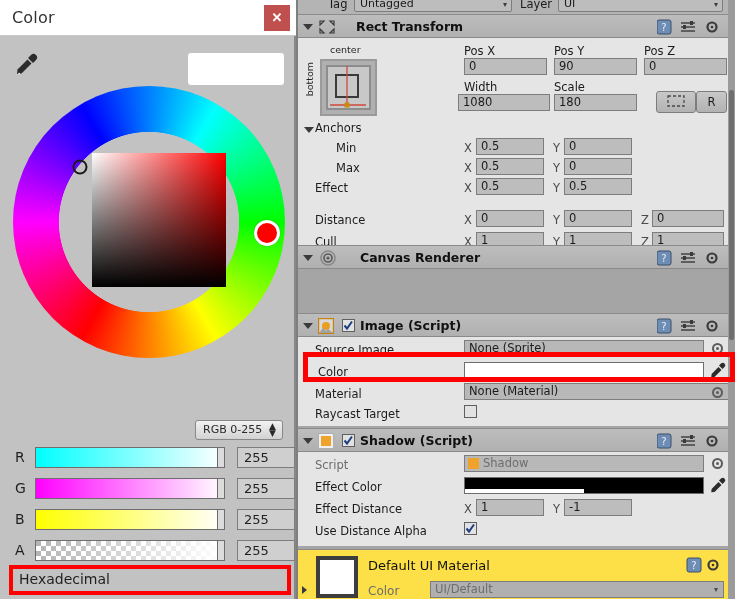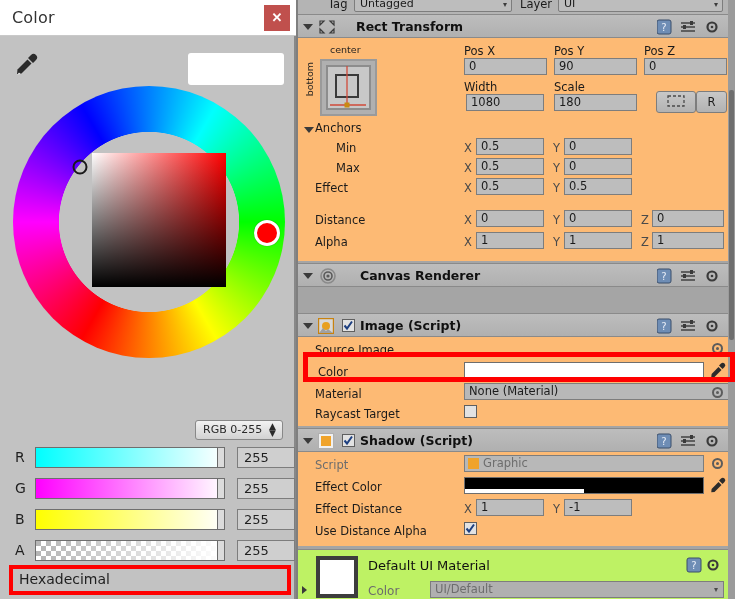--- a/index.html
+++ b/index.html
@@ -183,21 +183,21 @@
     position: absolute; left: 62px; top: 4px;
     font-size: 12.5px; font-weight: bold; color: #101010;
   }
   .comp-icon { position: absolute; left: 22px; top: 4px; width: 16px; height: 16px; }
   .comp-enable {
     position: absolute; left: 44px; top: 5px; width: 13px; height: 13px;
     background: #e2e2e2; border: 1px solid #5f5f5f; cursor: pointer;
   }
   .hdr-icons { position: absolute; right: 5px; top: 4px; width: 66px; height: 16px; }
 
-  .comp-body { background: #fdba74; position: relative; }
+  .comp-body { background: #e5e5e5; position: relative; }
 
   .prop-label { position: absolute; font-size: 11.5px; color: #1b1b1b; }
   .prop-label.dim { color: #6d6d6d; }
   .field {
     position: absolute; height: 17px;
     background: #bdbdbd; border: 1px solid #7d7d7d;
     font-size: 11.5px; color: #1b1b1b; line-height: 15px; padding-left: 4px;
     cursor: text;
   }
   .field.obj { background: #b8b8b8; }
@@ -379,21 +379,21 @@
 
         <div class="prop-label" style="left:166px; top:6px">Pos X</div>
         <div class="prop-label" style="left:256px; top:6px">Pos Y</div>
         <div class="prop-label" style="left:346px; top:6px">Pos Z</div>
         <div class="field" style="left:166px; top:20px; width:83px">0</div>
         <div class="field" style="left:256px; top:20px; width:83px">90</div>
         <div class="field" style="left:346px; top:20px; width:83px">0</div>
 
         <div class="prop-label" style="left:166px; top:42px">Width</div>
         <div class="prop-label" style="left:256px; top:42px">Scale</div>
-        <div class="field" style="left:168px; top:56px; width:78px">1080</div>
+        <div class="field" style="left:160px; top:56px; width:92px">1080</div>
         <div class="field" style="left:256px; top:56px; width:83px">180</div>
         <div class="btn-sq" style="left:358px; top:53px; width:40px">
           <svg width="20" height="14" viewBox="0 0 20 14" style="vertical-align:-2px">
             <rect x="2" y="2" width="16" height="10" fill="none" stroke="#4a4a4a" stroke-width="1.3" stroke-dasharray="3 2"></rect>
           </svg>
         </div>
         <div class="btn-sq" style="left:398px; top:53px; width:31px">R</div>
 
         <div class="foldout open" style="left:6px; top:89px"></div>
         <div class="prop-label" style="left:17px; top:83px">Anchors</div>
@@ -417,31 +417,31 @@
         <div class="field" style="left:266px; top:140px; width:68px">0.5</div>
 
         <div class="prop-label" style="left:17px; top:175px">Distance</div>
         <div class="axis" style="left:166px; top:175px">X</div>
         <div class="field" style="left:178px; top:172px; width:68px">0</div>
         <div class="axis" style="left:255px; top:175px">Y</div>
         <div class="field" style="left:266px; top:172px; width:68px">0</div>
         <div class="axis" style="left:343px; top:175px">Z</div>
         <div class="field" style="left:354px; top:172px; width:72px">0</div>
 
-        <div class="prop-label" style="left:17px; top:197px">Alpha</div>
+        <div class="prop-label" style="left:17px; top:197px">Cull</div>
         <div class="axis" style="left:166px; top:197px">X</div>
         <div class="field" style="left:178px; top:194px; width:68px">1</div>
         <div class="axis" style="left:255px; top:197px">Y</div>
         <div class="field" style="left:266px; top:194px; width:68px">1</div>
         <div class="axis" style="left:343px; top:197px">Z</div>
         <div class="field" style="left:354px; top:194px; width:72px">1</div>
       </div>
     </div>
 
-    <div class="insp-area" style="top:263px; height:64px">
+    <div class="insp-area" style="top:245px; height:64px">
       <div class="comp-header">
         <div class="foldout open"></div>
         <div class="comp-icon">
           <svg width="16" height="16" viewBox="0 0 16 16">
             <circle cx="8" cy="8" r="7" fill="none" stroke="#8a8a8a" stroke-width="1.6"></circle>
             <circle cx="8" cy="8" r="4" fill="none" stroke="#5a5a5a" stroke-width="1.6"></circle>
             <circle cx="8" cy="8" r="1.6" fill="#5a5a5a"></circle>
           </svg>
         </div>
         <div class="comp-title">Canvas Renderer</div>
@@ -490,20 +490,21 @@
             </g>
             <rect x="33" y="2" width="3" height="4" fill="#3a3a3a"></rect>
             <rect x="26" y="6" width="3" height="4" fill="#3a3a3a"></rect>
             <circle cx="55" cy="8" r="4.5" fill="none" stroke="#3a3a3a" stroke-width="2.2"></circle>
             <circle cx="55" cy="8" r="1.3" fill="#3a3a3a"></circle>
           </svg>
         </div>
       </div>
       <div class="comp-body" style="height:89px">
         <div class="prop-label" style="left:17px; top:6px">Source Image</div>
+        <div class="field obj" style="left:166px; top:3px; width:240px">None (Sprite)</div>
         <div class="obj-dot" style="left:414px; top:6px"></div>
 
         <div class="prop-label" style="left:20px; top:28px">Color</div>
         <div class="colorbar" style="left:166px; top:25px; width:240px; background:#ffffff"></div>
         <div style="position:absolute; left:410px; top:24px; width:20px; height:20px">
           <svg width="20" height="20" viewBox="0 0 20 20">
             <path d="M13 2.5 a2.4 2.4 0 0 1 3.5 3.5 l-2 2 -3.5 -3.5 z" fill="#2b2b2b"></path>
             <path d="M10.5 6 l3 3 -7 7 -3.2 .3 .3 -3.3 z" fill="#2b2b2b"></path>
           </svg>
         </div>
@@ -545,21 +546,21 @@
             </g>
             <rect x="33" y="2" width="3" height="4" fill="#3a3a3a"></rect>
             <rect x="26" y="6" width="3" height="4" fill="#3a3a3a"></rect>
             <circle cx="55" cy="8" r="4.5" fill="none" stroke="#3a3a3a" stroke-width="2.2"></circle>
             <circle cx="55" cy="8" r="1.3" fill="#3a3a3a"></circle>
           </svg>
         </div>
       </div>
       <div class="comp-body" style="height:94px">
         <div class="prop-label dim" style="left:17px; top:6px">Script</div>
-        <div class="field obj dim" style="left:166px; top:3px; width:240px; padding-left:18px">Graphic</div>
+        <div class="field obj dim" style="left:166px; top:3px; width:240px; padding-left:18px">Shadow</div>
         <div style="position:absolute; left:170px; top:6px; width:11px; height:11px; background:#f0a32a"></div>
         <div class="obj-dot" style="left:414px; top:6px"></div>
 
         <div class="prop-label" style="left:17px; top:28px">Effect Color</div>
         <div class="colorbar" style="left:166px; top:25px; width:240px; background:#000000">
           <div style="position:absolute; left:0; bottom:0; width:50%; height:4px; background:#ffffff"></div>
         </div>
         <div style="position:absolute; left:410px; top:24px; width:20px; height:20px">
           <svg width="20" height="20" viewBox="0 0 20 20">
             <path d="M13 2.5 a2.4 2.4 0 0 1 3.5 3.5 l-2 2 -3.5 -3.5 z" fill="#2b2b2b"></path>
@@ -575,21 +576,21 @@
 
         <div class="prop-label" style="left:17px; top:72px">Use Distance Alpha</div>
         <div class="chk" style="left:166px; top:70px">
           <svg width="11" height="11" viewBox="0 0 11 11">
               <path d="M1.5 5.5 l2.5 3 5 -7" stroke="#1d3f80" stroke-width="2" fill="none"></path>
             </svg>
         </div>
       </div>
     </div>
 
-    <div class="insp-area" style="top:549px; height:50px; background:#bef264; border-top:1px solid #8a8a8a">
+    <div class="insp-area" style="top:549px; height:50px; background:#fde047; border-top:1px solid #8a8a8a">
       <div class="mat-swatch"></div>
       <div class="comp-title" style="left:70px; top:8px; font-weight:normal; font-size:13px">Default UI Material</div>
       <div class="prop-label dim" style="left:70px; top:34px; font-size:12px">Color</div>
       <div class="field dim" style="left:132px; top:31px; width:294px; background:#b0b0b0">
         <span>UI/Default</span>
         <span style="position:absolute; right:5px; top:0; font-size:8px; color:#4a4a4a">▾</span>
       </div>
       <div class="foldout" style="left:4px; top:36px"></div>
       <div class="hdr-icons" style="top:7px">
         <svg width="66" height="16" viewBox="0 0 66 16">

